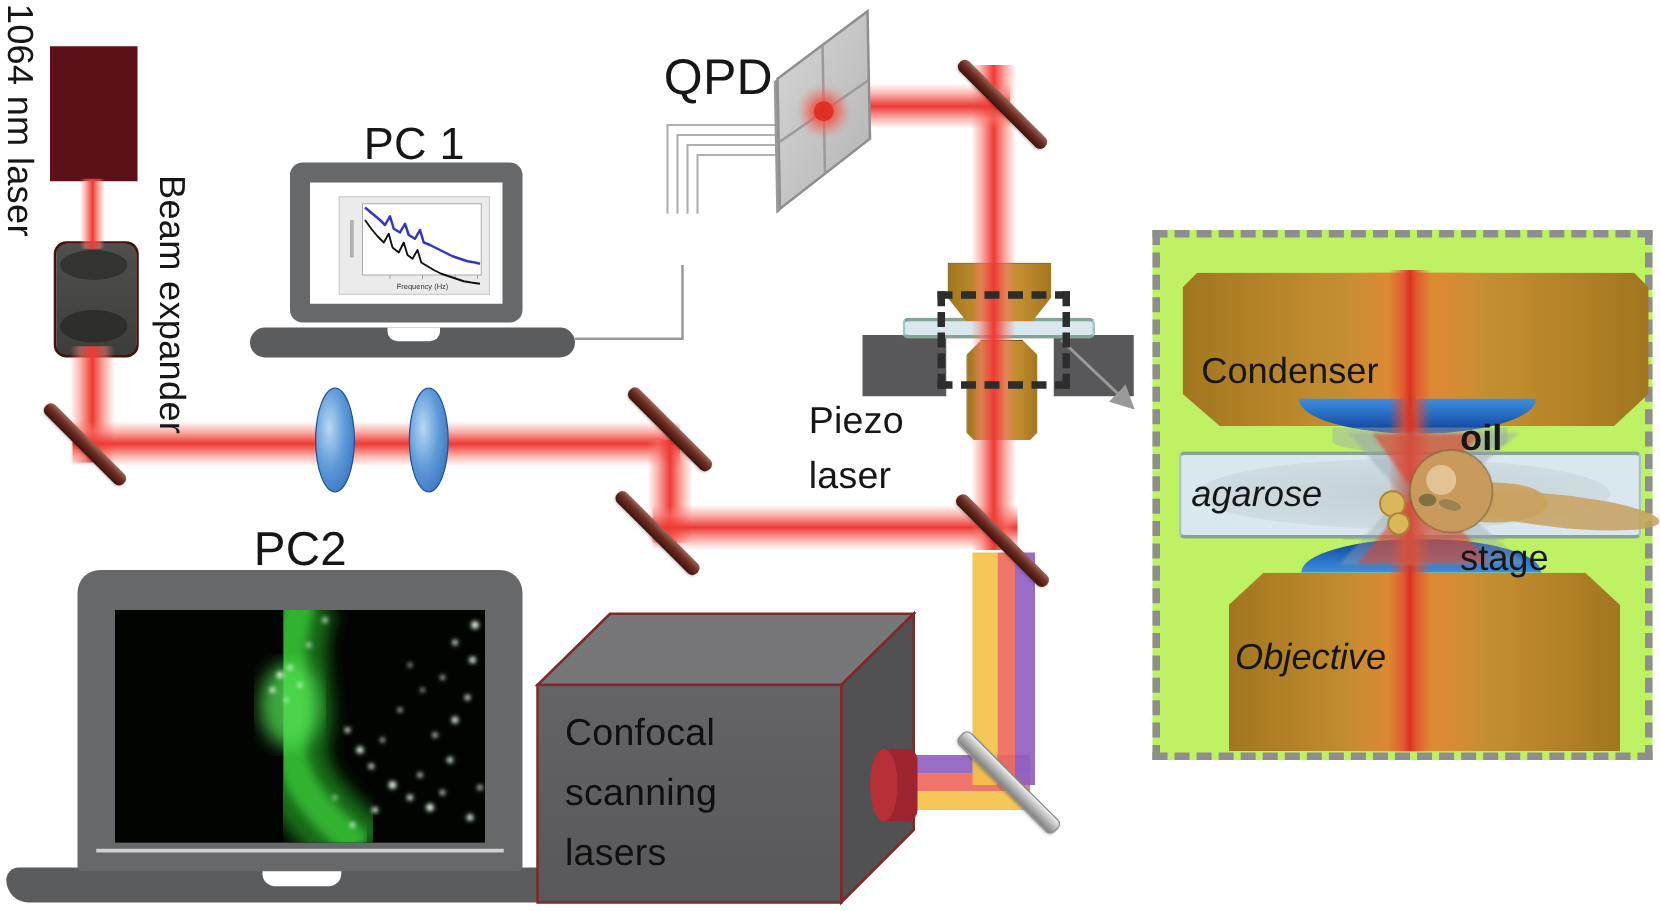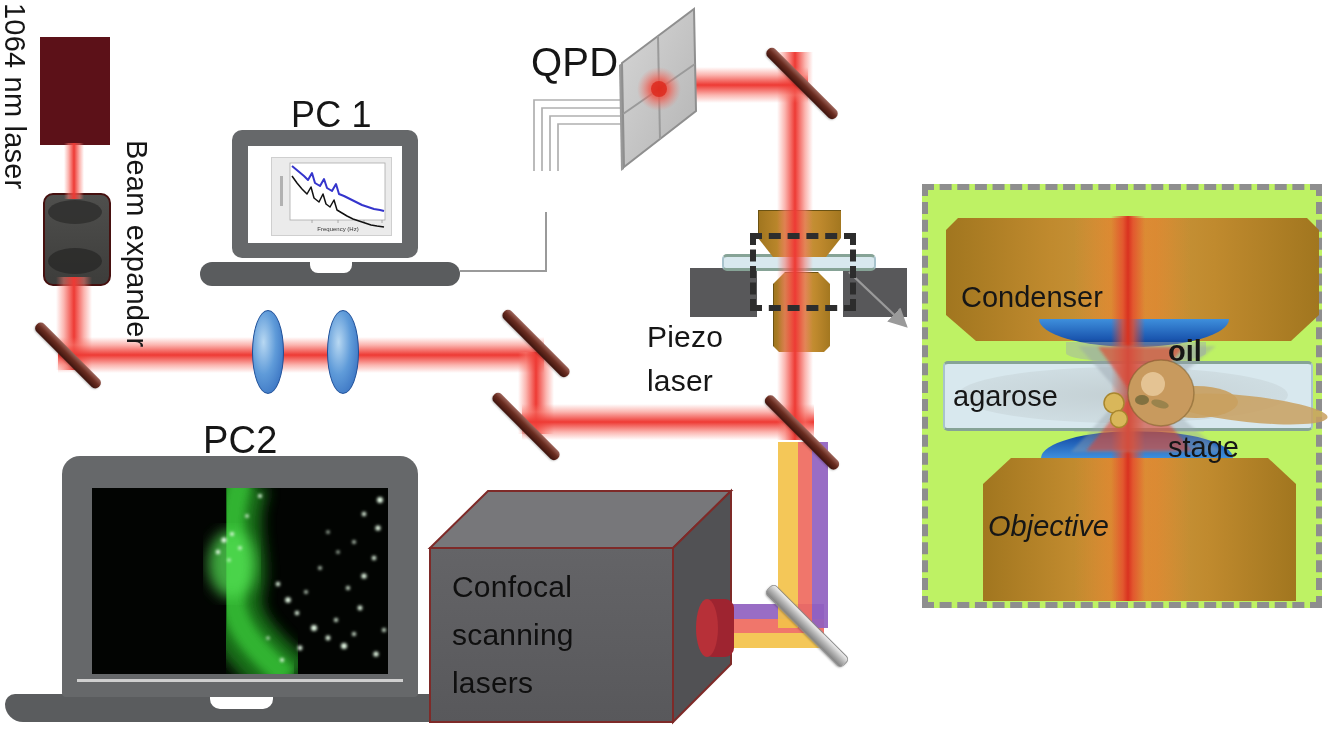--- a/index.html
+++ b/index.html
@@ -272,18 +272,18 @@
         <circle cx="225" cy="194" r="12" fill="rgba(255,235,200,0.5)"></circle>
         <ellipse cx="214" cy="210" rx="7" ry="5" fill="#5a5a30" opacity="0.65"></ellipse>
         <ellipse cx="232" cy="214" rx="9" ry="4" fill="#6b6b3a" opacity="0.5" transform="rotate(15 232 214)"></ellipse>
         <circle cx="186" cy="213" r="10" fill="#d9b75a" stroke="#a8862e" stroke-width="1.5"></circle>
         <circle cx="191" cy="229" r="8.5" fill="#d9b75a" stroke="#a8862e" stroke-width="1.5"></circle>
       </g>
     </svg>
 
     <div class="inset-lbl" style="left:33px;top:91px;">Condenser</div>
     <div class="inset-lbl" style="left:240px;top:145px;font-weight:bold;">oil</div>
-    <div class="inset-lbl" style="left:25px;top:190px;">agarose</div>
+    <div class="inset-lbl" style="left:25px;top:190px;font-style:italic;">agarose</div>
     <div class="inset-lbl" style="left:240px;top:241px;">stage</div>
     <div class="inset-lbl" style="left:60px;top:320px;font-style:italic;">Objective</div>
   </div>
 
 </div>
 
 </body></html>

